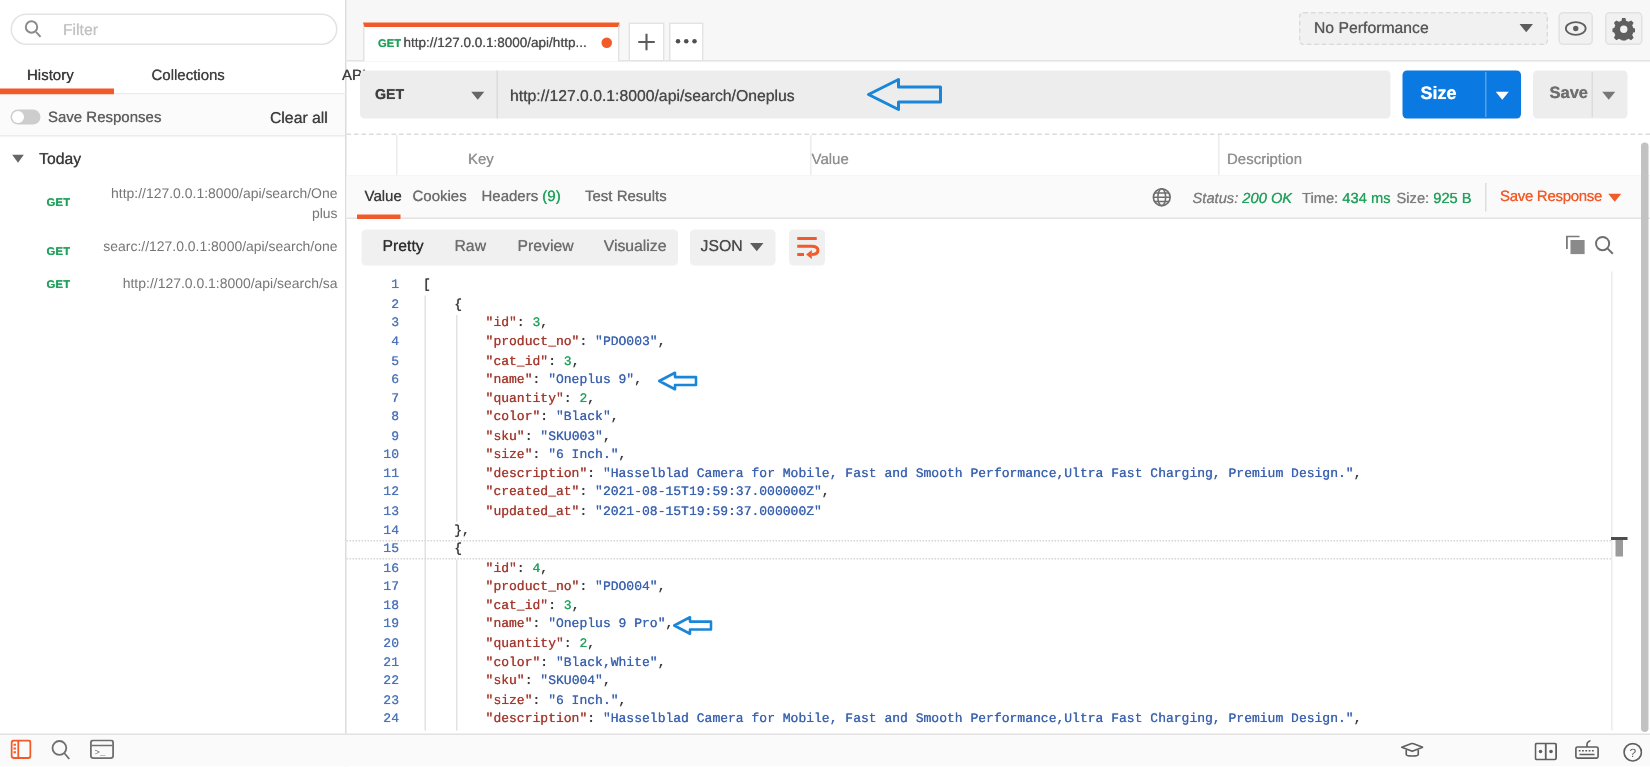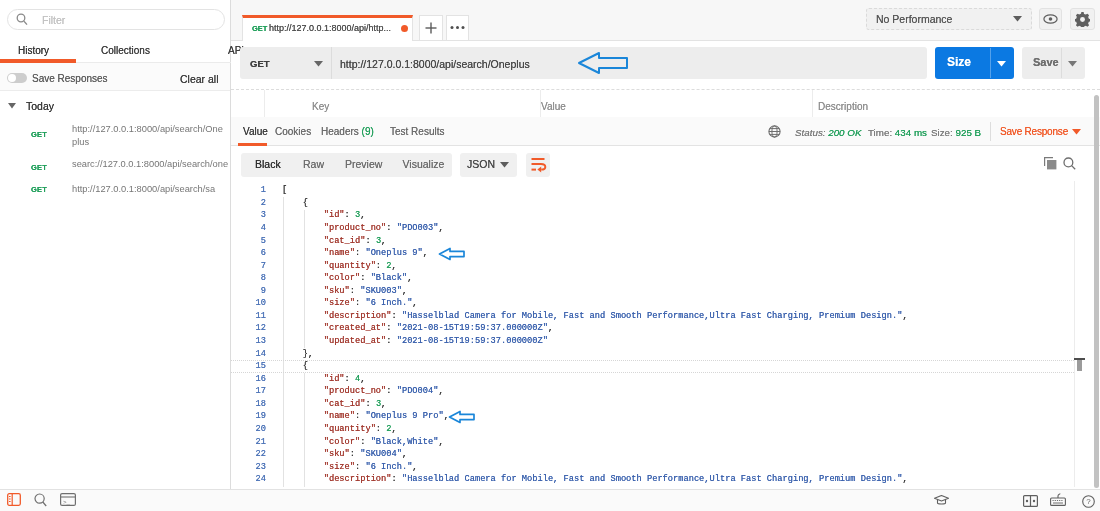--- a/index.html
+++ b/index.html
@@ -12,21 +12,21 @@
 
   
   #sidebar { left:0; top:0; width:231px; height:511px; background:#fff; border-right:1px solid #dcdcdc; }
   #filter { left:7px; top:9px; width:218px; height:21px; border:1px solid #e3e3e3; border-radius:11px; background:#fff; }
   #filter .ph { position:absolute; left:34px; top:4px; font-size:10.5px; color:#c3c3c3; }
   .sbtab { position:absolute; top:45px; font-size:10px; color:#3f3f3f; }
   #hist-underline { left:0; top:58.5px; width:76px; height:4px; background:#f15a29; }
   #saverow { left:0; top:63px; width:230px; height:28px; background:#fbfbfb; border-bottom:1px solid #ececec; }
   #toggle { left:7px; top:73px; width:20px; height:10px; border-radius:5px; background:#cdcdcd; }
   #toggle .knob { position:absolute; left:1px; top:1px; width:8px; height:8px; border-radius:50%; background:#fff; }
-  .hitem { position:absolute; left:72px; font-size:9.3px; color:#767676; line-height:13.5px; width:165px; }
+  .hitem { position:absolute; left:60px; font-size:9.3px; color:#767676; line-height:13.5px; width:165px;text-align:right; }
   .getbadge { position:absolute; left:31px; font-size:7.5px; font-weight:bold; color:#22a05c; letter-spacing:.2px; }
 
   
   #band { left:231px; top:0; width:869px; height:41px; background:#f7f7f7; border-bottom:1px solid #e3e3e3; }
   #tab1 { left:242px; top:15px; width:171px; height:26px; background:#fff; border-left:1px solid #e3e3e3; border-right:1px solid #e3e3e3; border-top:3px solid #f15a29; }
   .tabbox { background:#fff; border:1px solid #e3e3e3; top:15px; height:26px; }
 
   
   #urlbar { left:240px; top:47px; width:687px; height:31.5px; background:#ededed; border-radius:3px; }
   #send { left:935px; top:47px; width:79px; height:31.5px; background:#0b79e2; border-radius:3px; }
@@ -127,21 +127,21 @@
 <span class="rtab" style="left:321px;">Headers <span class="green">(9)</span></span>
 <span class="rtab" style="left:390px;">Test Results</span>
 <div class="abs" style="left:238px;top:142.5px;width:29px;height:3px;background:#f15a29;"></div>
 <span class="meta" style="left:795px;font-style:italic;">Status: <span class="green">200 OK</span></span>
 <span class="meta" style="left:868px;">Time: <span class="green">434 ms</span></span>
 <span class="meta" style="left:931px;">Size: <span class="green">925 B</span></span>
 <div class="vline" style="left:990px;top:122px;height:19px;background:#ddd;"></div>
 <span class="abs" style="left:1000px;top:125.5px;font-size:10px;font-weight:400;letter-spacing:-0.2px;color:#f15a29;">Save Response</span>
 
 <div class="tbox" style="left:241px;width:211px;"></div>
-<span class="ttxt" style="left:255px;color:#2f2f2f;">Black</span>
+<span class="ttxt" style="left:255px;color:#2f2f2f;">Pretty</span>
 <span class="ttxt" style="left:303px;">Raw</span>
 <span class="ttxt" style="left:345px;">Preview</span>
 <span class="ttxt" style="left:402.5px;">Visualize</span>
 <div class="tbox" style="left:460px;width:57px;"></div>
 <span class="ttxt" style="left:467px;color:#4a4a4a;">JSON</span>
 <div class="tbox" style="left:526px;width:24px;"></div>
 
 <pre id="gutter" class="abs">1
 2
 3

